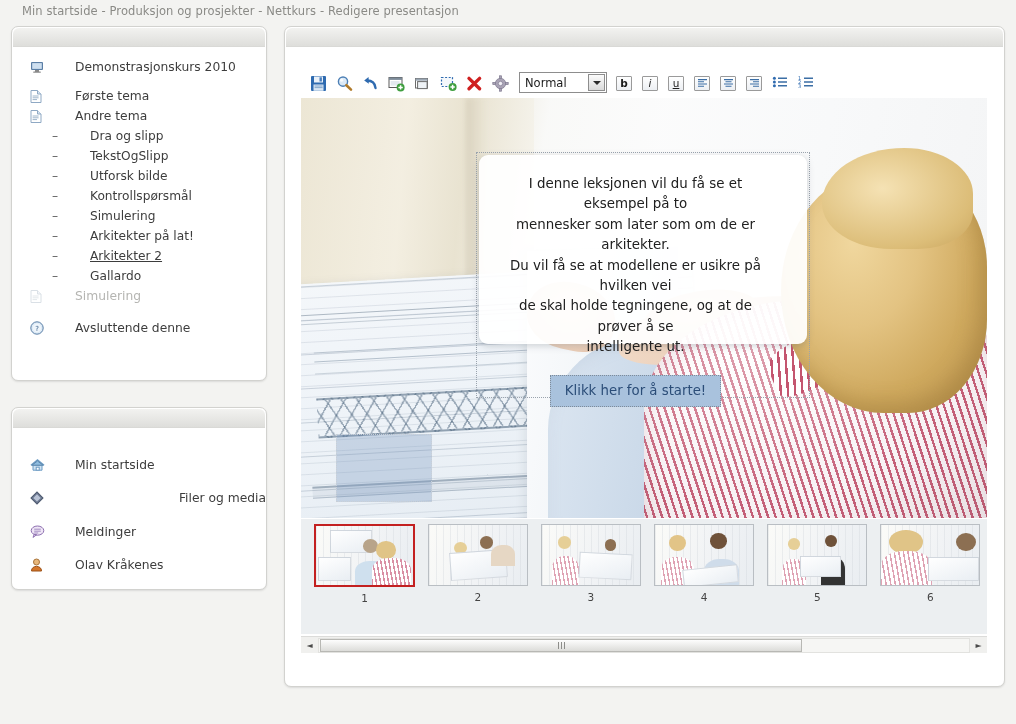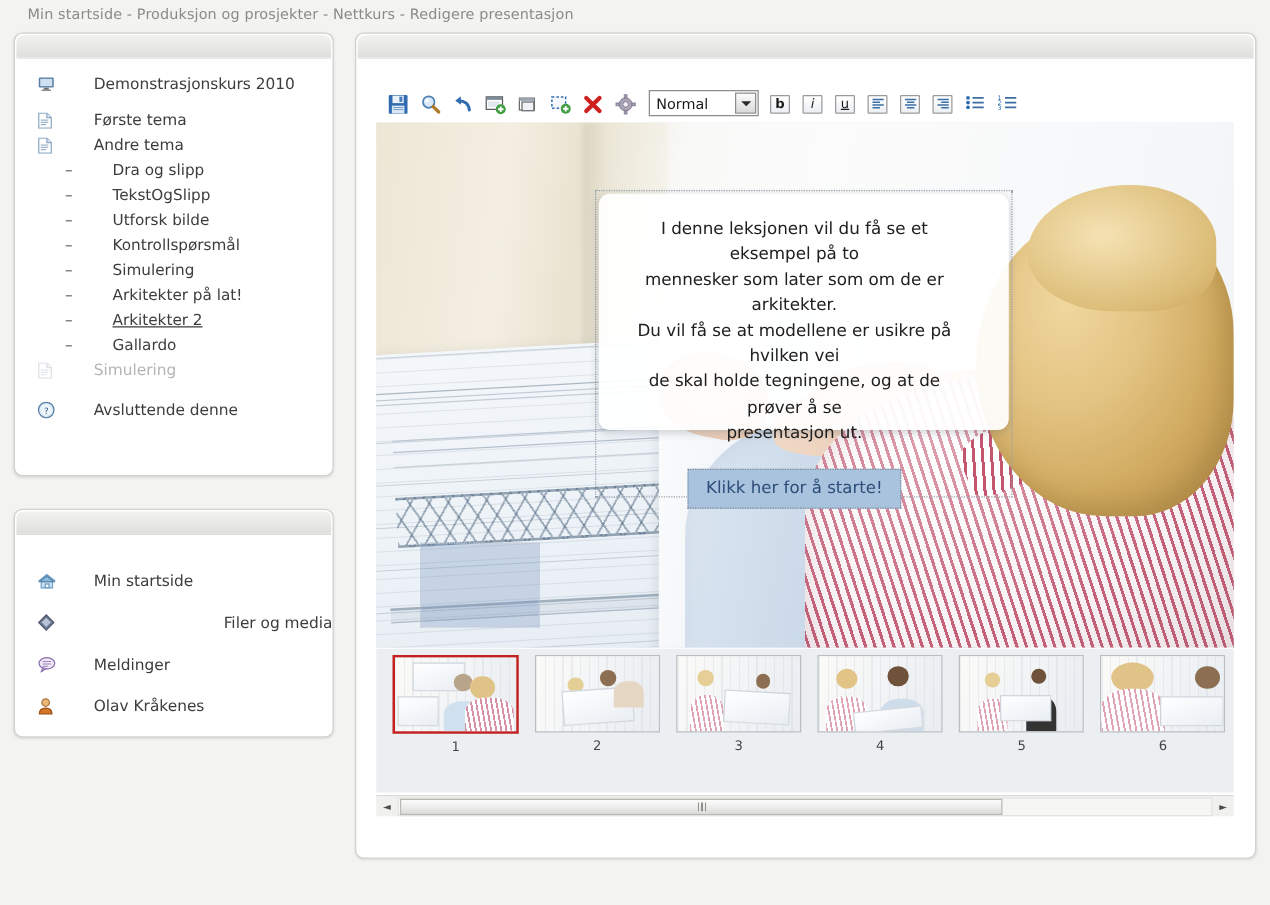--- a/index.html
+++ b/index.html
@@ -673,21 +673,21 @@
       <div class="w-hair2"></div>
     </div>
 
     <div class="card-sel"></div>
 
     <div class="card">
       <p>I denne leksjonen vil du få se et eksempel på to</p>
       <p>mennesker som later som om de er arkitekter.</p>
       <p>Du vil få se at modellene er usikre på hvilken vei</p>
       <p>de skal holde tegningene, og at de prøver å se</p>
-      <p>presentasjon ut.</p>
+      <p>intelligente ut.</p>
       <span class="cta">Klikk her for å starte!</span>
     </div>
 
     <div class="region-sel"></div>
   </div>
 
   <div class="filmstrip">
     <div class="thumbs">
 
       <div class="thumb-cell">

